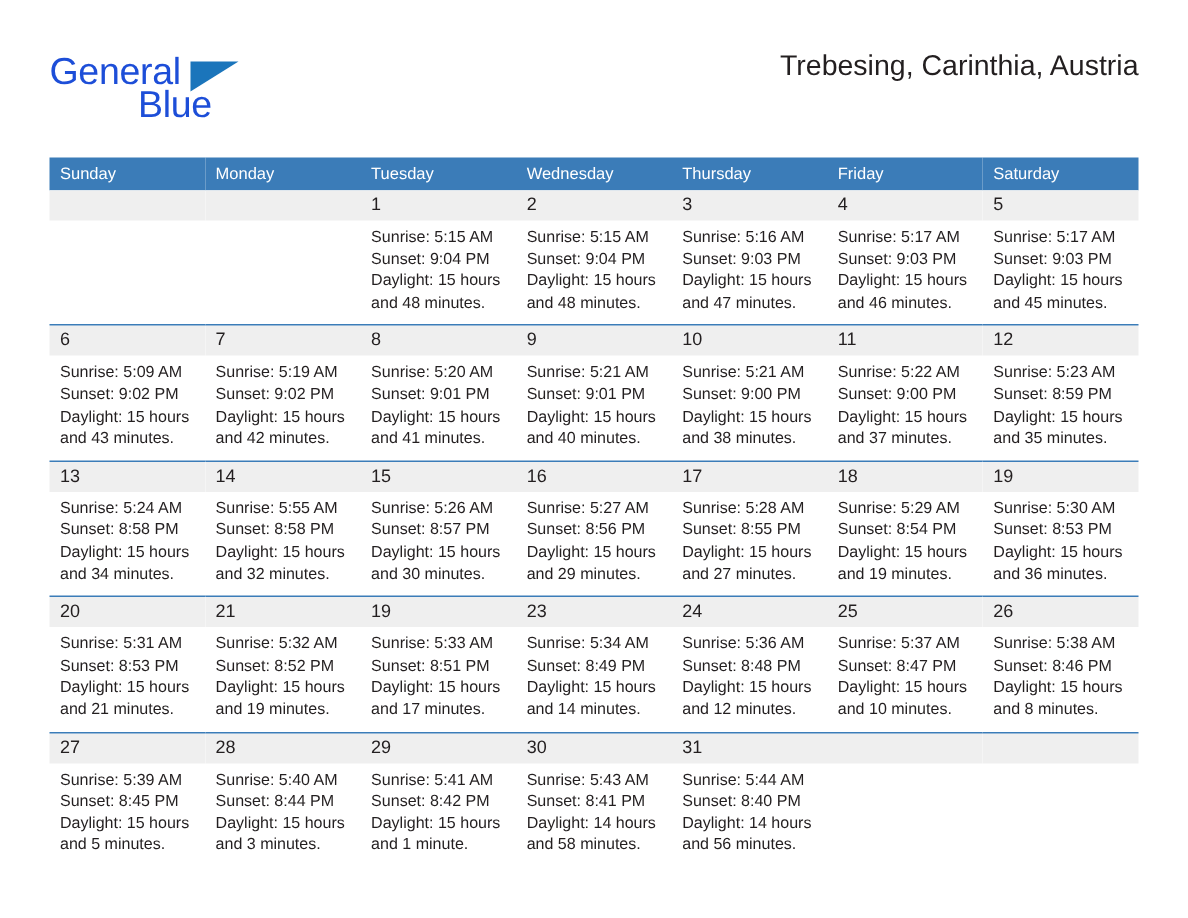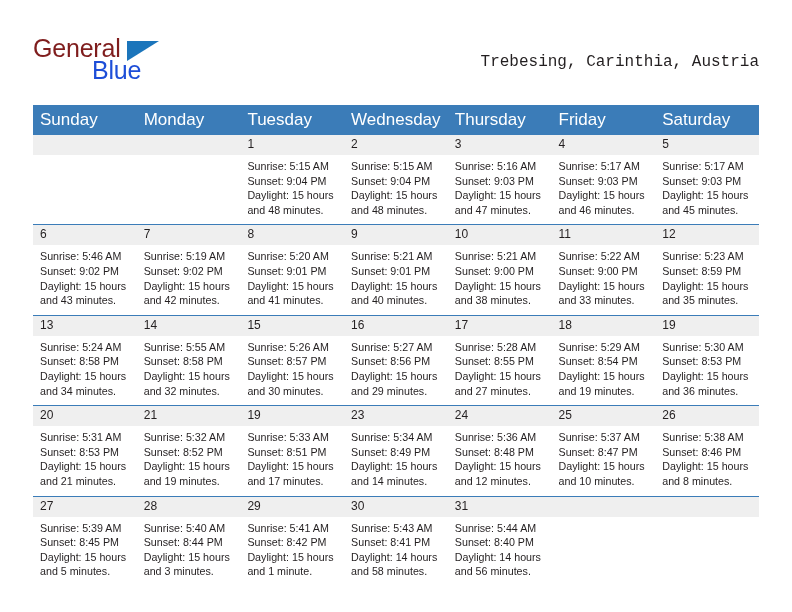--- a/index.html
+++ b/index.html
@@ -36,21 +36,21 @@
     top: 4px;
     width: 230px;
     height: 56px;
   }
   .logo-general {
     position: absolute;
     left: 0;
     top: 0;
     font-size: 25px;
     letter-spacing: -0.2px;
-    color: #7f1d1d;
+    color: #1d4ed8;
     font-family: "Liberation Sans", sans-serif;
   }
   .logo-tri {
     position: absolute;
     left: 94px;
     top: 7px;
     width: 0;
     height: 0;
     border-left: 32px solid #1b75bb;
     border-bottom: 20px solid transparent;
@@ -71,41 +71,40 @@
     top: 0;
     text-align: right;
   }
   .cal-title {
     font-size: 28px;
     color: #231f20;
     line-height: 34px;
     white-space: nowrap;
   }
   .cal-subtitle {
-    font-size: 16px;
+    font-size: 19px;
     color: #231f20;
     line-height: 20px;
-    margin-top: 22px;
+    margin-top: 5px;
     white-space: nowrap;
-    font-family: Liberation Mono, monospace;
   }
 
   
   .cal {
     position: absolute;
     left: 33px;
     top: 105px;
     width: 726px;
     border-collapse: collapse;
     table-layout: fixed;
   }
   .cal th {
     background: #3b7cb8;
     color: #ffffff;
-    font-size: 17px;
+    font-size: 11px;
     font-weight: normal;
     text-align: left;
     padding: 5px 0 5px 7px;
     height: 10px;
     border: none;
   }
   .cal td {
     width: 103.7px;
     vertical-align: top;
     padding: 0;
@@ -237,21 +236,21 @@
               <div>Sunset: 9:03 PM</div>
               <div>Daylight: 15 hours</div>
               <div class="dl2">and 45 minutes.</div>
             </div>
           </td>
         </tr>
         <tr class="week-row">
           <td>
             <div class="daynum">6</div>
             <div class="cell-body">
-              <div>Sunrise: 5:46 AM</div>
+              <div>Sunrise: 5:09 AM</div>
               <div>Sunset: 9:02 PM</div>
               <div>Daylight: 15 hours</div>
               <div class="dl2">and 43 minutes.</div>
             </div>
           </td>
           <td>
             <div class="daynum">7</div>
             <div class="cell-body">
               <div>Sunrise: 5:19 AM</div>
               <div>Sunset: 9:02 PM</div>
@@ -285,21 +284,21 @@
               <div>Daylight: 15 hours</div>
               <div class="dl2">and 38 minutes.</div>
             </div>
           </td>
           <td>
             <div class="daynum">11</div>
             <div class="cell-body">
               <div>Sunrise: 5:22 AM</div>
               <div>Sunset: 9:00 PM</div>
               <div>Daylight: 15 hours</div>
-              <div class="dl2">and 33 minutes.</div>
+              <div class="dl2">and 37 minutes.</div>
             </div>
           </td>
           <td>
             <div class="daynum">12</div>
             <div class="cell-body">
               <div>Sunrise: 5:23 AM</div>
               <div>Sunset: 8:59 PM</div>
               <div>Daylight: 15 hours</div>
               <div class="dl2">and 35 minutes.</div>
             </div>

